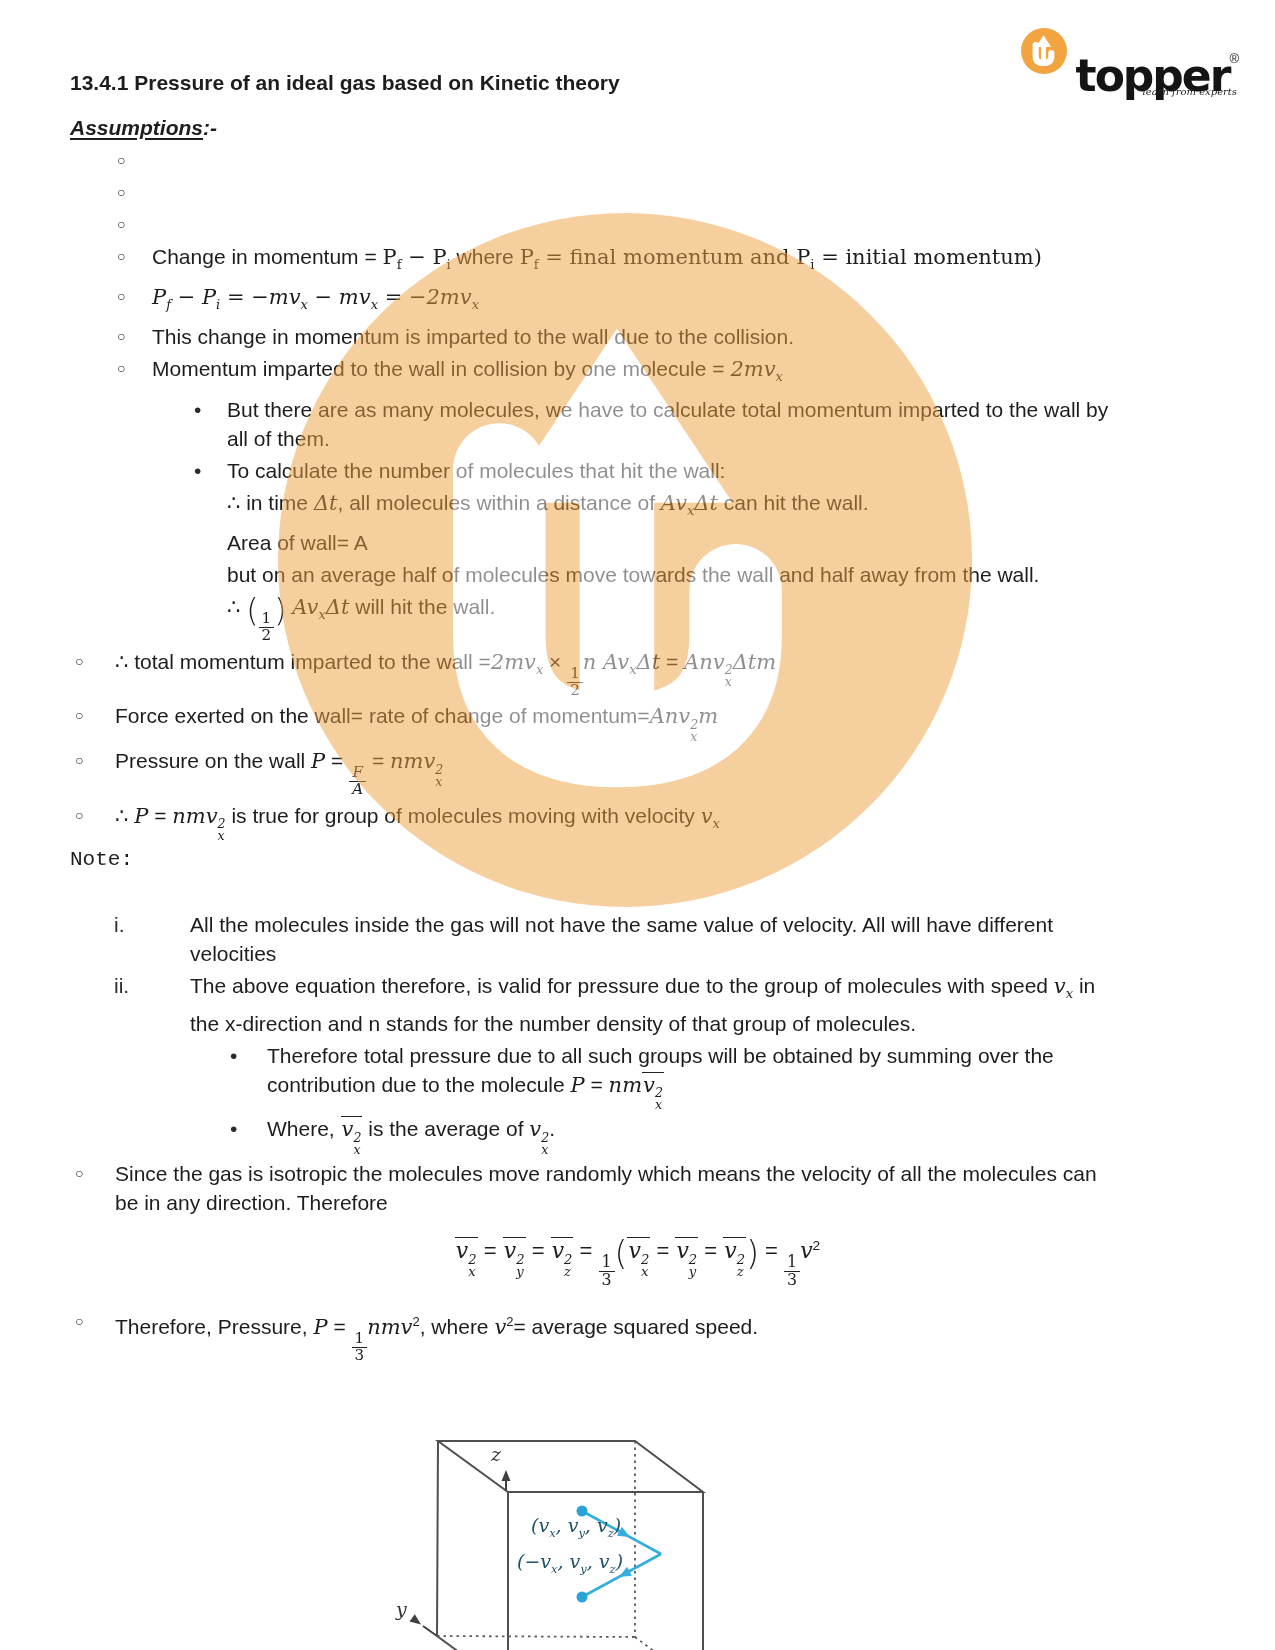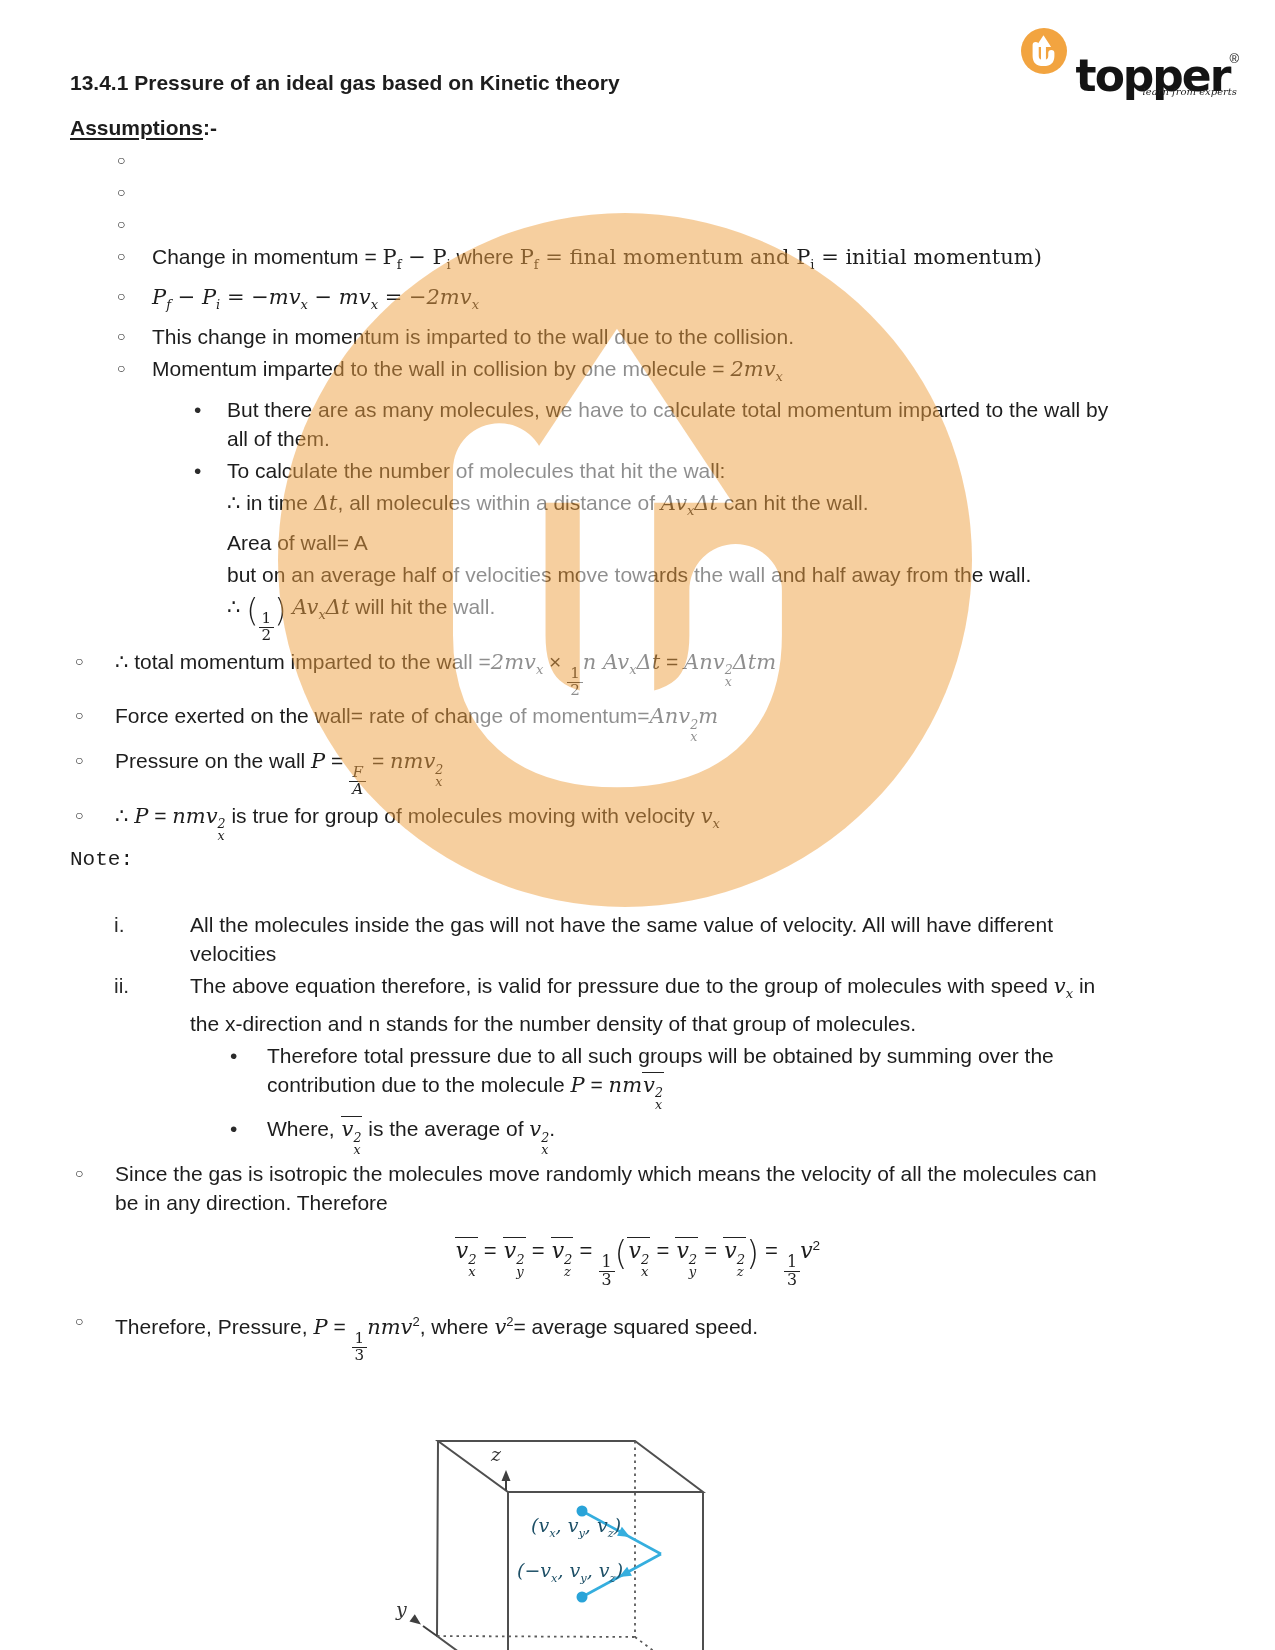--- a/index.html
+++ b/index.html
@@ -17,21 +17,21 @@
   .tagline{position:absolute; right:2px; bottom:-8px; font-family:"DejaVu Serif",serif; font-style:italic; font-size:10px; color:#222; white-space:nowrap;}
   
   .watermark{position:absolute; left:278px; top:213px; opacity:.5; z-index:3; pointer-events:none;}
   
   #doc{position:relative; z-index:1; padding:68px 30px 0 70px;}
   .ln{position:relative; line-height:29px; margin-bottom:3px; min-height:29px;}
   .ln .mk{position:absolute; top:0; line-height:29px; color:#2b2b2b;}
   .mk-ring{font-size:14px;}
   .mk-dot{font-size:21px;}
   .ln-h1{font-weight:bold; margin-bottom:16px;}
-  .ln-h2{font-weight:bold; margin-bottom:4px;}
+  .ln-h2{font-weight:bold; margin-bottom:4px;font-style:italic;}
   .ln-o1{padding-left:82px;}  .ln-o1 .mk{left:47px;}
   .ln-o0{padding-left:45px;}  .ln-o0 .mk{left:5px;}
   .ln-b2{padding-left:157px;} .ln-b2 .mk{left:124px;}
   .ln-b2i{padding-left:197px;}.ln-b2i .mk{left:160px;}
   .ln-cont{padding-left:157px;}
   .ln-rom{padding-left:120px;}.ln-rom .mk{left:44px; font-size:21px;}
   .ln-note{padding-left:0; margin-bottom:36px;font-family:Liberation Mono, monospace;}
   .ln-ctr{text-align:center; font-size:22px; margin:14px 40px 18px 0;}
   
   i,.m{font-family:"DejaVu Serif",serif; font-style:italic;}
@@ -49,21 +49,21 @@
   u{text-underline-offset:3px;}
   
   figure{position:relative; z-index:1; margin:10px 0 0 380px; width:390px; padding:0;}
   .fig-canvas{position:relative; width:380px; height:328px;}
   .fig-canvas .axis{position:absolute; font-family:"DejaVu Serif",serif; font-style:italic; font-size:19px; color:#333; line-height:1;}
   .axis-z{left:111px; top:71px;}
   .axis-y{left:16px; top:226px;}
   .vlabel{position:absolute; font-family:"DejaVu Serif",serif; font-style:italic; font-size:19px; color:#1d4f66; line-height:1; white-space:nowrap;}
   .vlabel sub{font-size:0.6em;}
   .vlabel-in{left:151px; top:142px;}
-  .vlabel-out{left:137px; top:187px;}
+  .vlabel-out{left:137px; top:178px;}
 </style>
 </head>
 <body>
 
 <div id="page">
 
   <header class="logo">
     <svg class="mark" width="46" height="46" viewBox="0 0 690 690" aria-hidden="true">
       <circle cx="345" cy="345" r="345" fill="#f2a440"></circle>
       <path d="M 220,255 V 420 Q 220,525 337,525 Q 455,525 455,420 V 375" stroke="#ffffff" stroke-width="92" fill="none" stroke-linecap="round"></path>
@@ -83,21 +83,21 @@
       <div class="ln ln-o1"><span class="mk mk-ring">○</span></div>
       <div class="ln ln-o1"><span class="mk mk-ring">○</span></div>
       <div class="ln ln-o1"><span class="mk mk-ring">○</span><span>Change in momentum = <span class="mu">P<sub>f</sub> − P<sub>i</sub></span> where <span class="mu">P<sub>f</sub> = final momentum and P<sub>i</sub> = initial momentum)</span></span></div>
       <div class="ln ln-o1"><span class="mk mk-ring">○</span><span><i>P<sub>f</sub> − P<sub>i</sub> = −mv<sub>x</sub> − mv<sub>x</sub> = −2mv<sub>x</sub></i></span></div>
       <div class="ln ln-o1"><span class="mk mk-ring">○</span><span>This change in momentum is imparted to the wall due to the collision.</span></div>
       <div class="ln ln-o1"><span class="mk mk-ring">○</span><span>Momentum imparted to the wall in collision by one molecule = <i>2mv<sub>x</sub></i></span></div>
       <div class="ln ln-b2"><span class="mk mk-dot">•</span><span>But there are as many molecules, we have to calculate total momentum imparted to the wall by<br>all of them.</span></div>
       <div class="ln ln-b2"><span class="mk mk-dot">•</span><span>To calculate the number of molecules that hit the wall:</span></div>
       <div class="ln ln-cont"><span>∴ in time <i>Δt</i>, all molecules within a distance of <i>Av<sub>x</sub>Δt</i> can hit the wall.</span></div>
       <div class="ln ln-cont"><span>Area of wall= A</span></div>
-      <div class="ln ln-cont"><span>but on an average half of velocities move towards the wall and half away from the wall.</span></div>
+      <div class="ln ln-cont"><span>but on an average half of molecules move towards the wall and half away from the wall.</span></div>
       <div class="ln ln-cont"><span>∴ <span class="big">(</span><span class="fr">
             <span class="nu">1</span>
             <span class="de">2</span>
           </span><span class="big">)</span> <i>Av<sub>x</sub>Δt</i> will hit the wall.</span></div>
       <div class="ln ln-o0"><span class="mk mk-ring">○</span><span>∴ total momentum imparted to the wall =<i>2mv<sub>x</sub></i> × <span class="fr">
             <span class="nu">1</span>
             <span class="de">2</span>
           </span><i>n Av<sub>x</sub>Δt</i> = <i>Anv</i><span class="stk">
             <sup>2</sup>
             <sub>x</sub>

